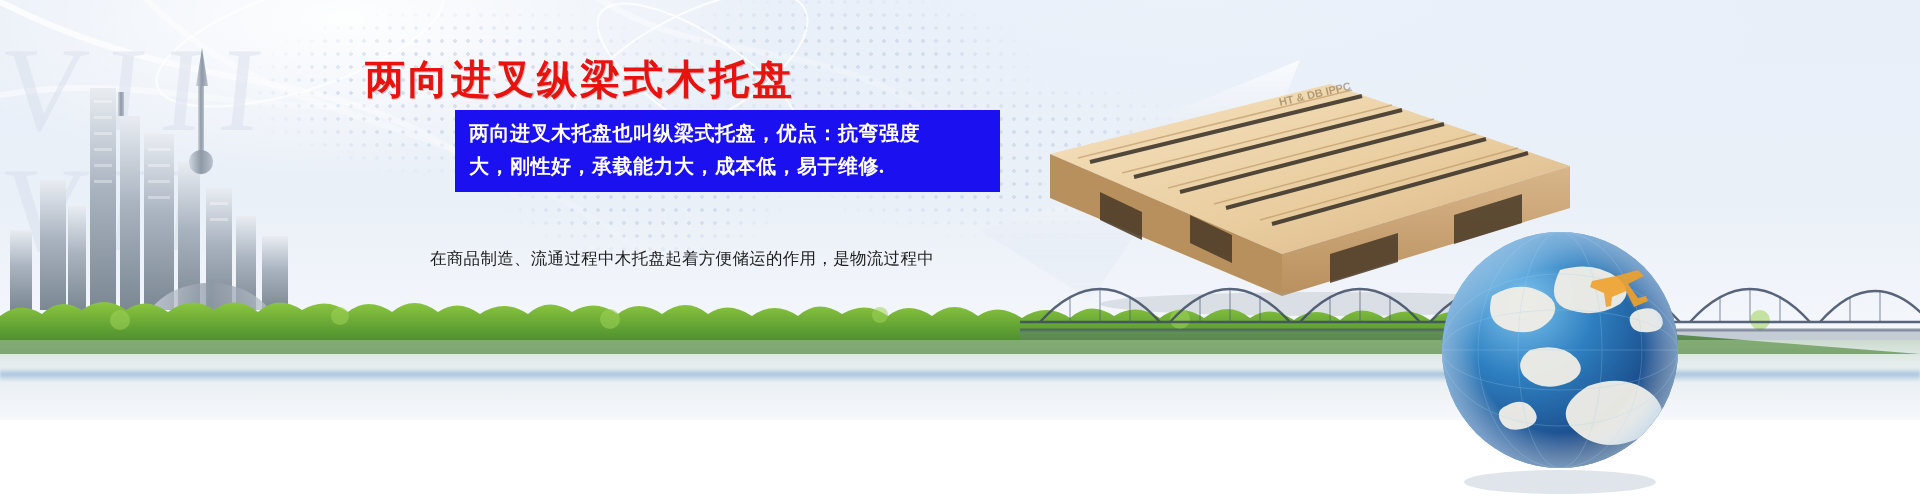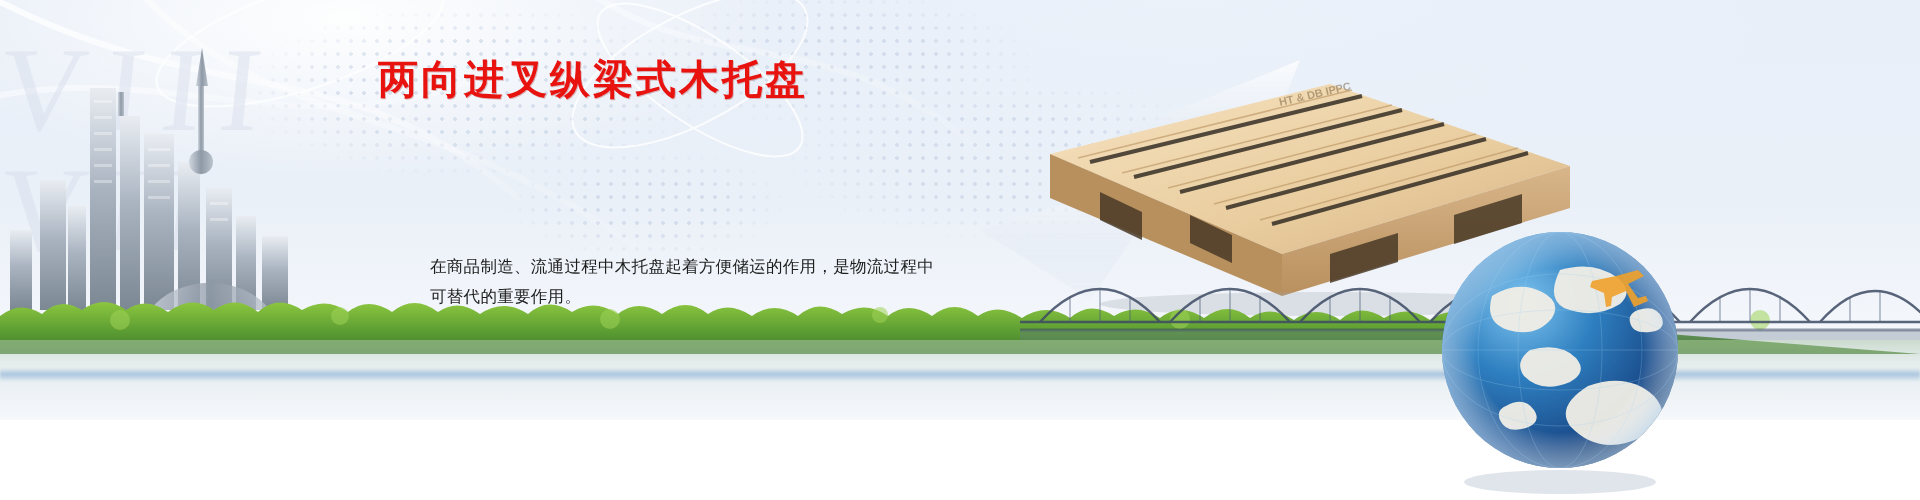--- a/index.html
+++ b/index.html
@@ -111,21 +111,21 @@
     width: 560px; height: 260px;
   }
 
   
   .globe-wrap { position: absolute; left: 1410px; top: 200px; width: 300px; height: 300px; }
   .chart-wrap { position: absolute; left: 1455px; top: 300px; width: 140px; height: 105px; }
 
   
   .headline {
     position: absolute;
-    left: 378px; top: 52px;
+    left: 365px; top: 52px;
     width: 640px;
     font-family: "Liberation Serif", serif;
     font-weight: bold;
     font-size: 40px;
     letter-spacing: 3px;
     color: #e8120f;
     white-space: nowrap;
     text-shadow: 1px 1px 0 rgba(150,0,0,.25);
   }
 
@@ -140,21 +140,21 @@
     font-family: "Liberation Serif", serif;
     font-weight: bold;
     font-size: 20px;
     line-height: 1.65;
     letter-spacing: .5px;
   }
   .blue-box .bl { white-space: nowrap; }
 
   .para {
     position: absolute;
-    left: 430px; top: 252px;
+    left: 430px; top: 244px;
     width: 590px;
     color: #1d1d1d;
     font-family: "Liberation Serif", serif;
     font-size: 16.5px;
     line-height: 30px;
     letter-spacing: .3px;
   }
   .para .pl { white-space: nowrap; }
 </style>
 </head>
@@ -433,19 +433,22 @@
     </g>
     <circle cx="150" cy="150" r="118" fill="url(#glow)"></circle>
     <ellipse cx="150" cy="282" rx="96" ry="12" fill="#8fa3b8" opacity=".28"></ellipse>
     <g fill="#f0a12a" opacity=".9">
       <path d="M206,76 l22,-6 l6,6 l-16,8 l10,14 l8,-2 l2,5 l-14,6 l-8,-16 l-14,6 l-1,9 l-5,1 l-2,-14 l-14,-6 l2,-6 Z"></path>
     </g>
   </svg>
 
   <div class="headline">两向进叉纵梁式木托盘</div>
 
+  <div class="blue-box">
+    <div class="bl">两向进叉木托盘也叫纵梁式托盘，优点：抗弯强度</div>
+    <div class="bl">大，刚性好，承载能力大，成本低，易于维修.</div>
+  </div>
 
   <div class="para">
     <div class="pl">在商品制造、流通过程中木托盘起着方便储运的作用，是物流过程中</div>
-    <div class="pl">可替代的重要作用。</div>
   </div>
 
 </div>
 
 </body></html>

